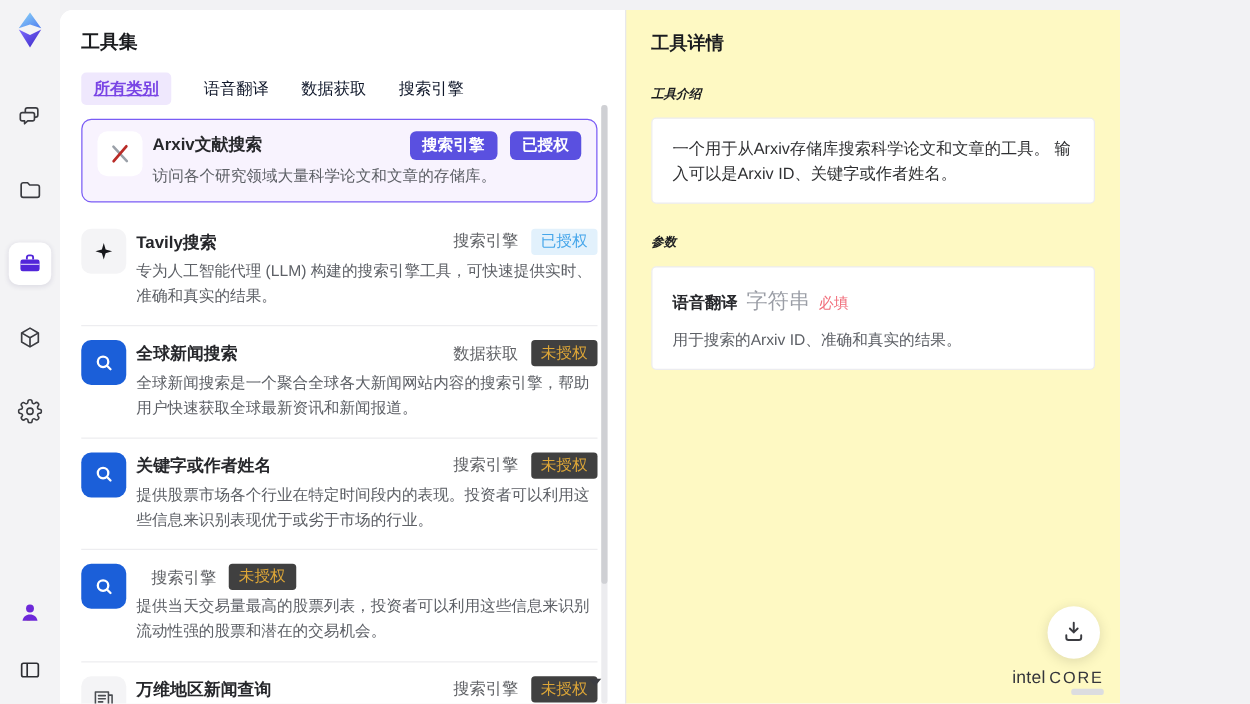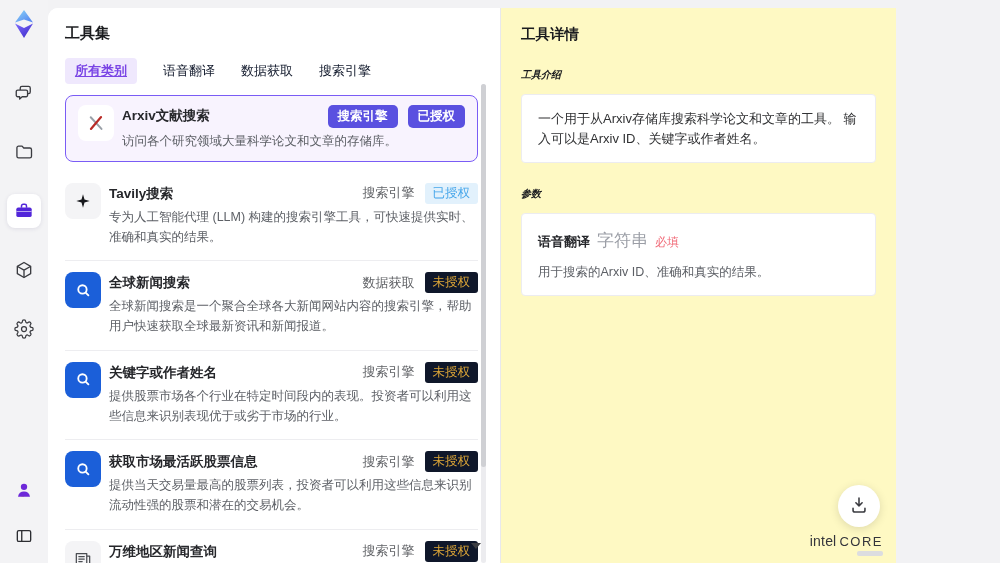--- a/index.html
+++ b/index.html
@@ -36,21 +36,21 @@
   .icon-arxiv { background:#ffffff; }
   .icon-sparkle, .icon-news { background:#f4f4f6; }
   .icon-search-blue { background:#1b5fd9; }
   .tool-body { flex:1; min-width:0; }
   .tool-top { display:flex; justify-content:space-between; align-items:flex-start; }
   .tool-name { font-size:13.5px; font-weight:700; color:#26272b; padding-top:2px; }
   .tool-badges { display:flex; gap:10px; align-items:center; flex:none; margin-left:12px; }
   .cat { font-size:13px; color:#606266; }
   .status { font-size:12.5px; padding:2px 8px; border-radius:3px; white-space:nowrap; }
   .status.authorized { background:#e2f1fc; color:#46a6ea; }
-  .status.unauthorized { background:#0f172a; color:#dda637; }
+  .status.unauthorized { background:#404040; color:#dda637; }
   .tool-card.selected .cat, .tool-card.selected .status {
     background:#5a50e0; color:#fff; font-size:12.5px; font-weight:600;
     padding:3px 10px; border-radius:5px; }
   .tool-desc { font-size:12.5px; color:#5d6066; line-height:1.58; margin-top:4px; }
 
   .scrollbar { position:absolute; right:14px; top:76px; bottom:0; width:5px;
     background:#ececef; border-radius:3px; cursor:pointer; }
   .scroll-thumb { position:absolute; top:0; width:5px; height:80%; background:#cfd0d4; border-radius:3px; }
   .scroll-down { position:absolute; right:19px; bottom:14px; width:0; height:0; cursor:pointer;
     border-left:5px solid transparent; border-right:5px solid transparent; border-top:6px solid #3c3d42; }
@@ -250,21 +250,20 @@
 
   <div class="tool-card">
     <div class="tool-icon icon-search-blue">
               <svg width="21" height="21" viewBox="0 0 24 24">
                 <circle cx="10.8" cy="10.8" r="4.8" fill="none" stroke="#ffffff" stroke-width="2.1"></circle>
                 <path d="M14.4 14.4L17.6 17.6" stroke="#ffffff" stroke-width="2.1" stroke-linecap="round"></path>
               </svg>
             </div>
     <div class="tool-body">
       <div class="tool-top">
-        <div class="tool-name">获取市场最活跃股票信息</div>
         <div class="tool-badges">
           <span class="cat">搜索引擎</span>
           <span class="status unauthorized">未授权</span>
         </div>
       </div>
       <div class="tool-desc">提供当天交易量最高的股票列表，投资者可以利用这些信息来识别流动性强的股票和潜在的交易机会。</div>
     </div>
   </div>
 
   <div class="tool-card">

